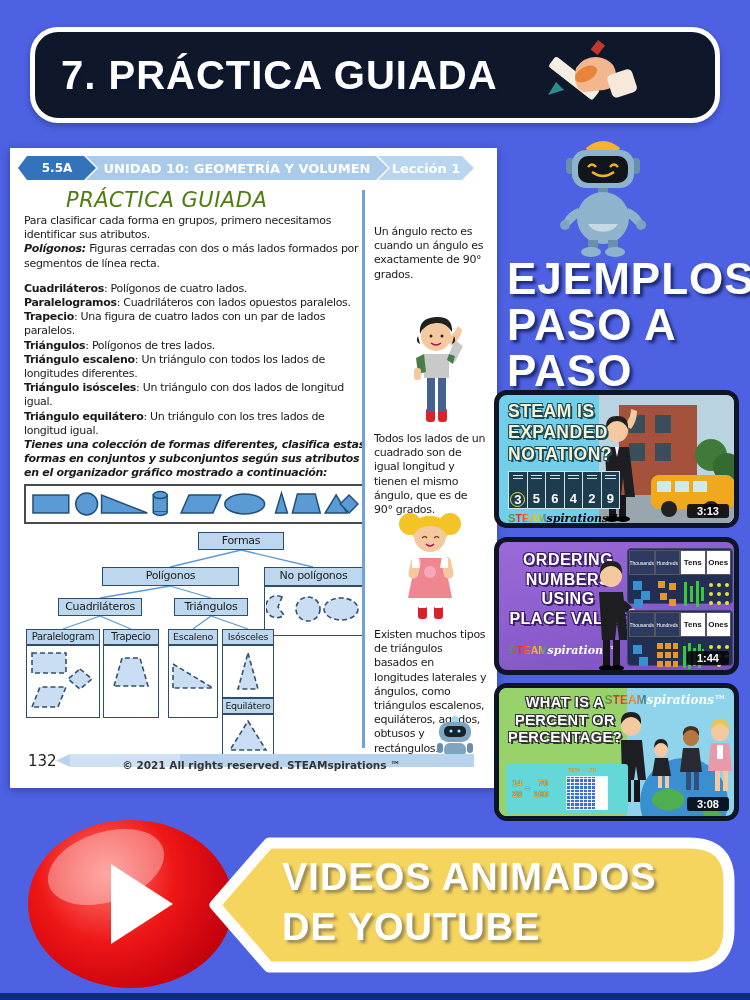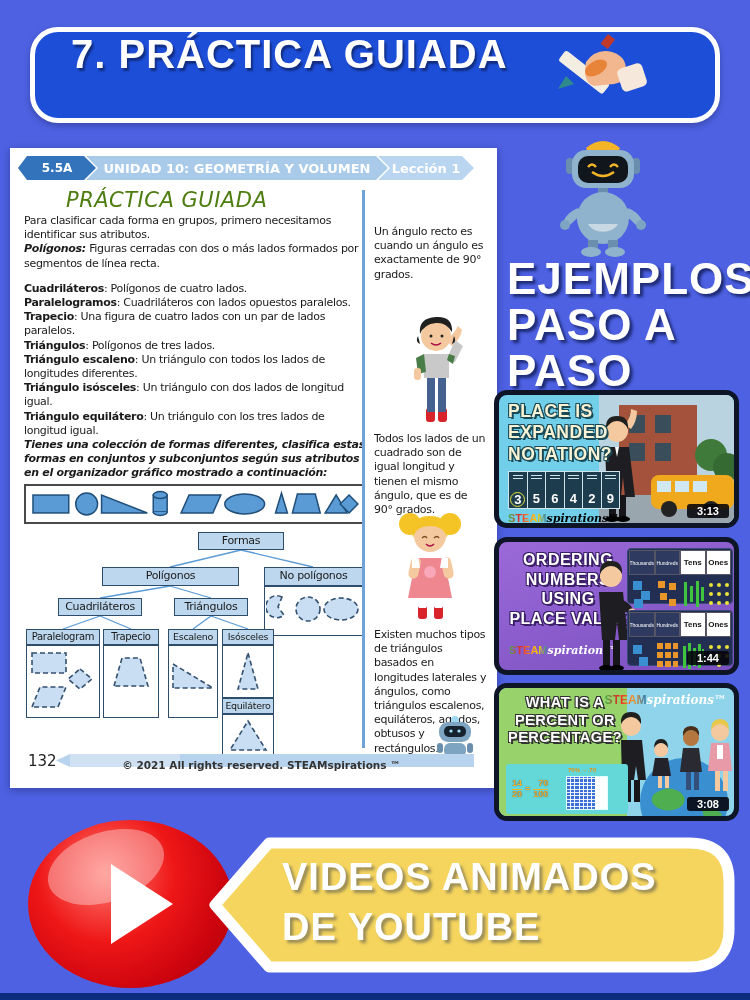--- a/index.html
+++ b/index.html
@@ -7,22 +7,22 @@
   body {
     position:relative; overflow:hidden;
     background:#4d61e2;
     font-family:"Liberation Sans", sans-serif;
   }
   .abs { position:absolute; }
 
   
   .top-banner {
     left:30px; top:27px; width:690px; height:96px;
-    background:#1d4ed8; border:5px solid #fff; border-radius:28px;
-    display:flex; align-items:flex-start; padding:0 36px;
+    background:#0f172a; border:5px solid #fff; border-radius:28px;
+    display:flex; align-items:center; padding:0 26px;
     box-shadow:0 3px 6px rgba(0,0,20,.25);
   }
   .top-banner h1 {
     color:#fff; font-size:40px; font-weight:800; letter-spacing:1px;
     text-shadow:2px 3px 2px rgba(10,20,60,.55); white-space:nowrap;
   }
   .hand-icon { margin-left:40px; }
 
   
   .sheet {
@@ -382,21 +382,21 @@
     <circle cx="22" cy="24" r="11" fill="#f5c9a0"></circle>
     <path d="M11 22 q-1 -13 11 -13 q12 0 11 13 q-4 -8 -11 -8 q-7 0 -11 8z" fill="#20201e"></path>
     <path d="M10 40 h24 l6 50 h-10 l-2 -20 -2 20 h-14 z" fill="#1d1d22"></path>
     <polygon points="20,40 24,40 22,50" fill="#fff"></polygon>
     <rect x="14" y="88" width="7" height="22" fill="#15151a"></rect>
       <rect x="24" y="88" width="7" height="22" fill="#15151a"></rect>
     <ellipse cx="17" cy="112" rx="7" ry="3" fill="#000"></ellipse>
       <ellipse cx="28" cy="112" rx="7" ry="3" fill="#000"></ellipse>
   </svg>
   <div class="c1title bubtxt">
-    <div>PLACE IS</div>
+    <div>STEAM IS</div>
     <div>EXPANDED</div>
     <div>NOTATION?</div>
   </div>
   <div class="pvchart">
     <div class="pvcell">
         <i></i>
         <i></i>
         <span class="pvdigit circled">3</span>
       </div>
     <div class="pvcell">

